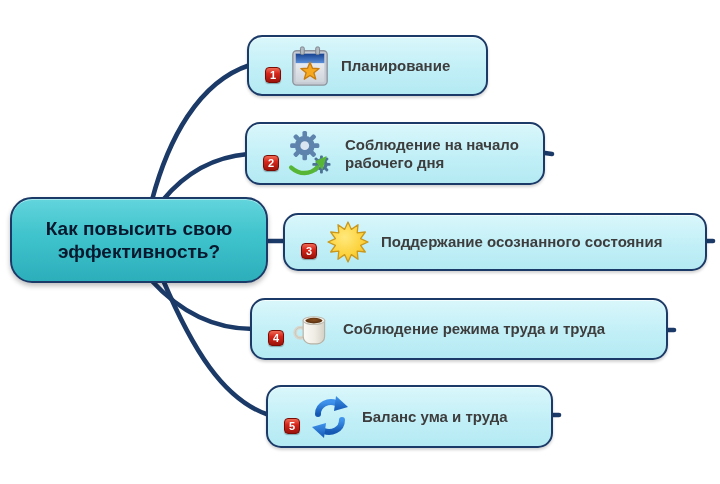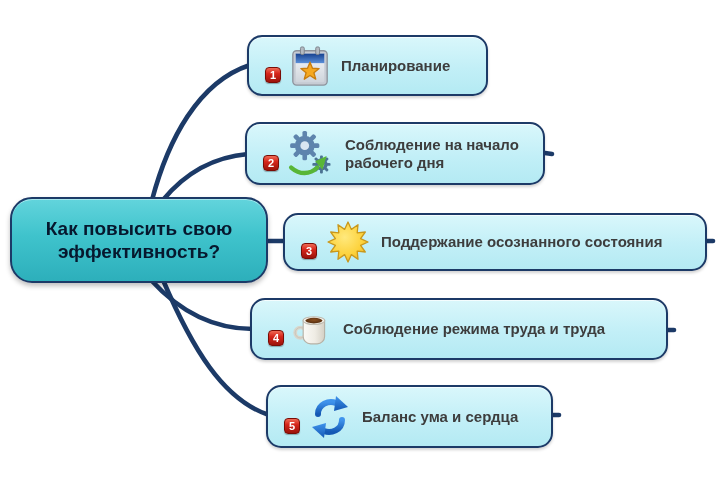--- a/index.html
+++ b/index.html
@@ -178,16 +178,16 @@
             <stop offset="0" stop-color="#3f93ec"></stop>
               <stop offset="1" stop-color="#1458b4"></stop>
           </linearGradient>
         </defs>
         <path d="M10 19 C10 9 21 5 28 8" stroke="url(#arrGrad)" stroke-width="6" fill="none" stroke-linecap="round"></path>
         <polygon points="28,1 40,12 26,16" fill="url(#arrGrad)"></polygon>
         <path d="M34 25 C34 35 23 39 16 36" stroke="url(#arrGrad)" stroke-width="6" fill="none" stroke-linecap="round"></path>
         <polygon points="16,43 4,32 18,28" fill="url(#arrGrad)"></polygon>
       </svg>
     </span>
-    <div class="label">Баланс ума и сердца</div>
+    <div class="label">Баланс ума и труда</div>
   </div>
 
 </div>
 
 </body></html>

